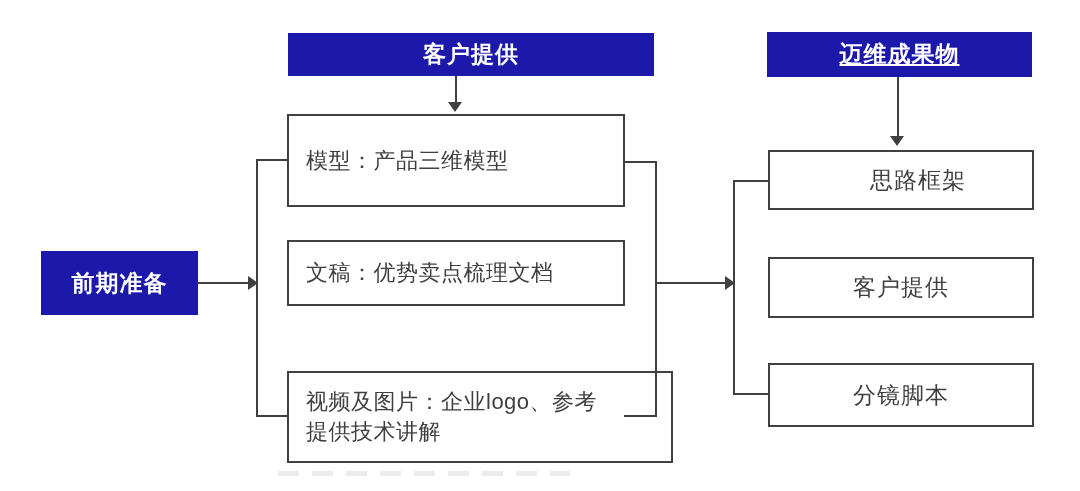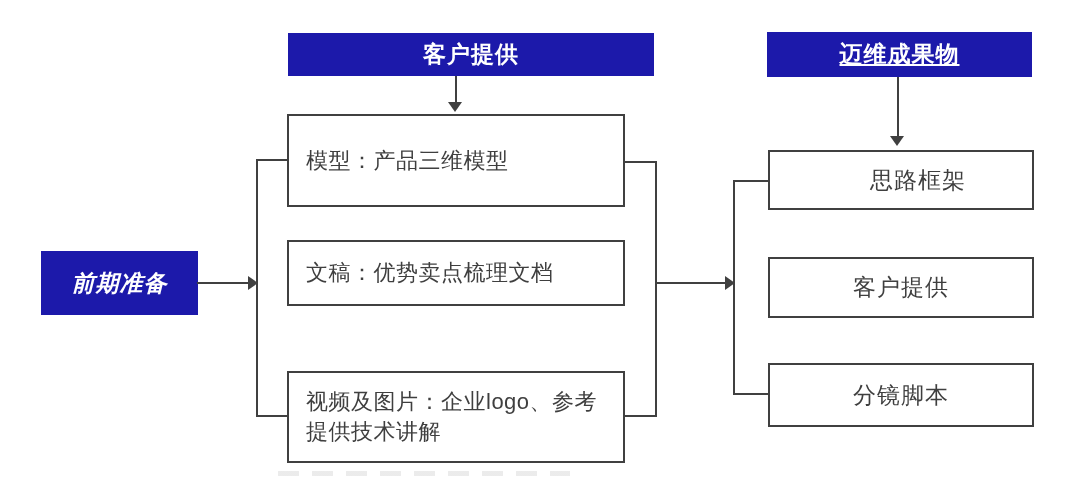--- a/index.html
+++ b/index.html
@@ -45,36 +45,36 @@
     position:absolute;left:278px;top:471px;width:292px;height:5px;
     background:repeating-linear-gradient(90deg,
       rgba(64,64,64,0.10) 0 21px, transparent 21px 34px);
   }
 </style>
 </head>
 <body>
 
 <div class="canvas">
 
-  <div class="bluebox" style="left:41px;top:251px;width:157px;height:64px;font-style:italic;">前期准备</div>
+  <div class="bluebox" style="left:41px;top:251px;width:157px;height:64px;">前期准备</div>
 
   <div class="hline" style="left:197px;top:282px;width:51px;"></div>
   <div class="arrow-right" style="left:248px;top:276px;"></div>
 
   <div class="vline" style="left:256px;top:159px;height:258px;"></div>
   <div class="hline" style="left:256px;top:159px;width:31px;"></div>
   <div class="hline" style="left:256px;top:415px;width:31px;"></div>
 
   <div class="bluebox" style="left:288px;top:33px;width:366px;height:43px;">客户提供</div>
   <div class="vline" style="left:455px;top:76px;height:27px;"></div>
   <div class="arrow-down" style="left:448px;top:102px;"></div>
 
   <div class="wbox left-text" style="left:287px;top:114px;width:338px;height:93px;">模型：产品三维模型</div>
   <div class="wbox left-text" style="left:287px;top:240px;width:338px;height:66px;">文稿：优势卖点梳理文档</div>
-  <div class="wbox multiline" style="left:287px;top:371px;width:338px;height:92px;">
+  <div class="wbox multiline" style="left:287px;top:371px;width:386px;height:92px;">
     <div>视频及图片：企业logo、参考</div>
     <div>提供技术讲解</div>
   </div>
 
   <div class="hline" style="left:624px;top:161px;width:33px;"></div>
   <div class="hline" style="left:624px;top:415px;width:33px;"></div>
   <div class="vline" style="left:655px;top:161px;height:256px;"></div>
 
   <div class="hline" style="left:656px;top:282px;width:69px;"></div>
   <div class="arrow-right" style="left:725px;top:276px;"></div>

